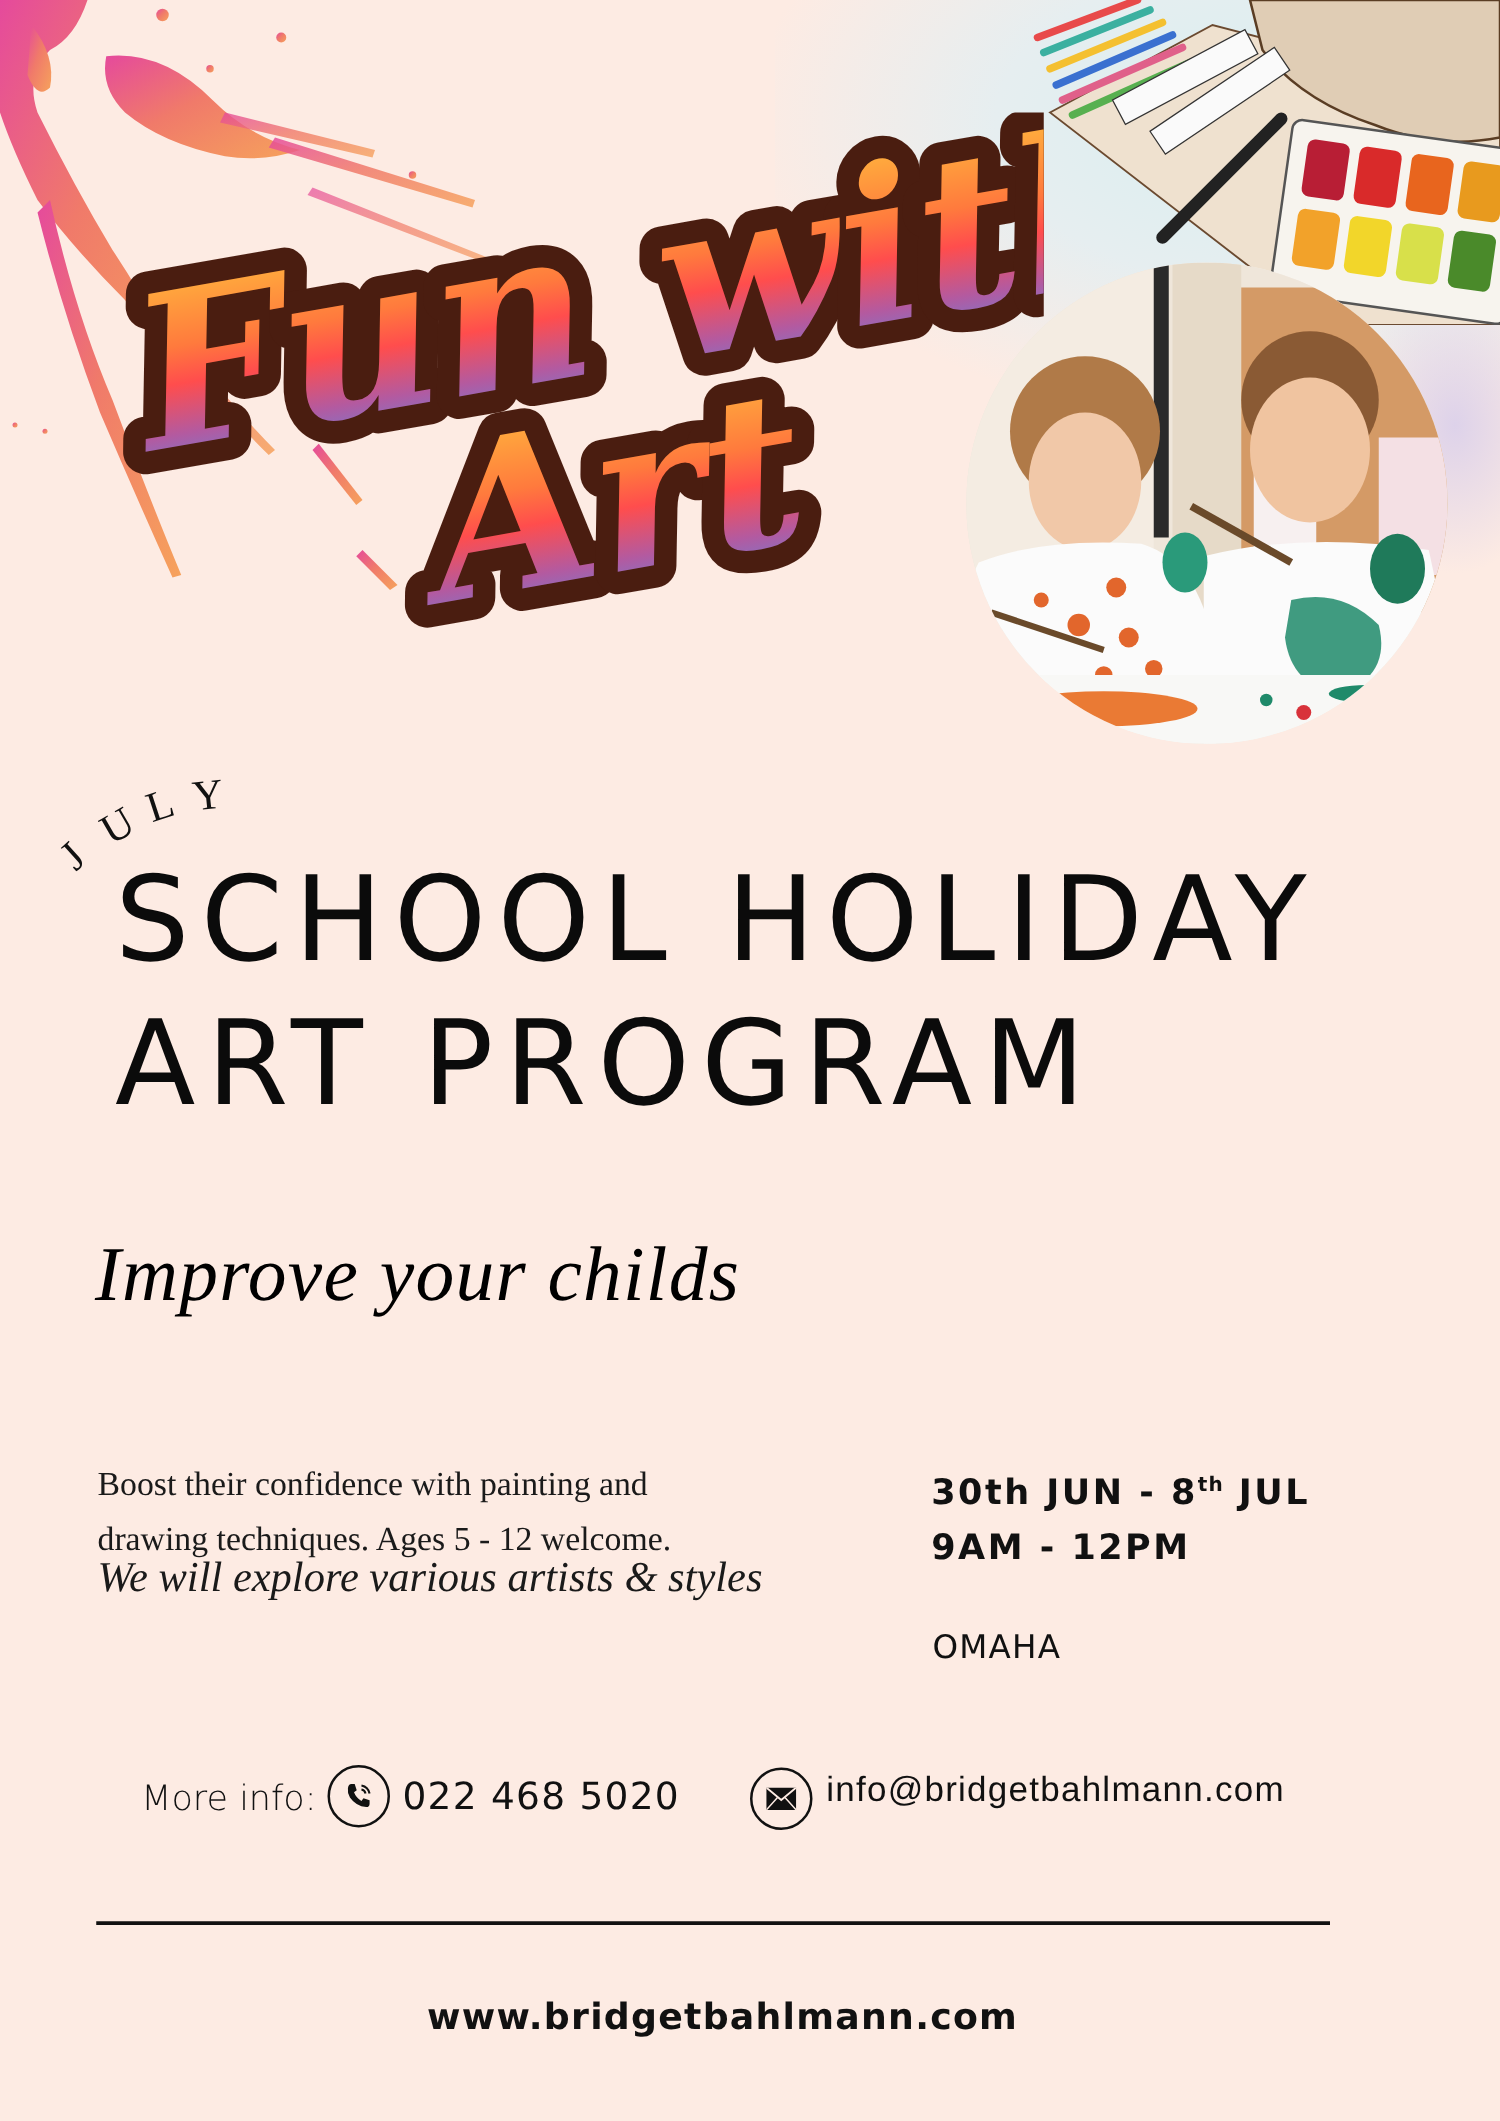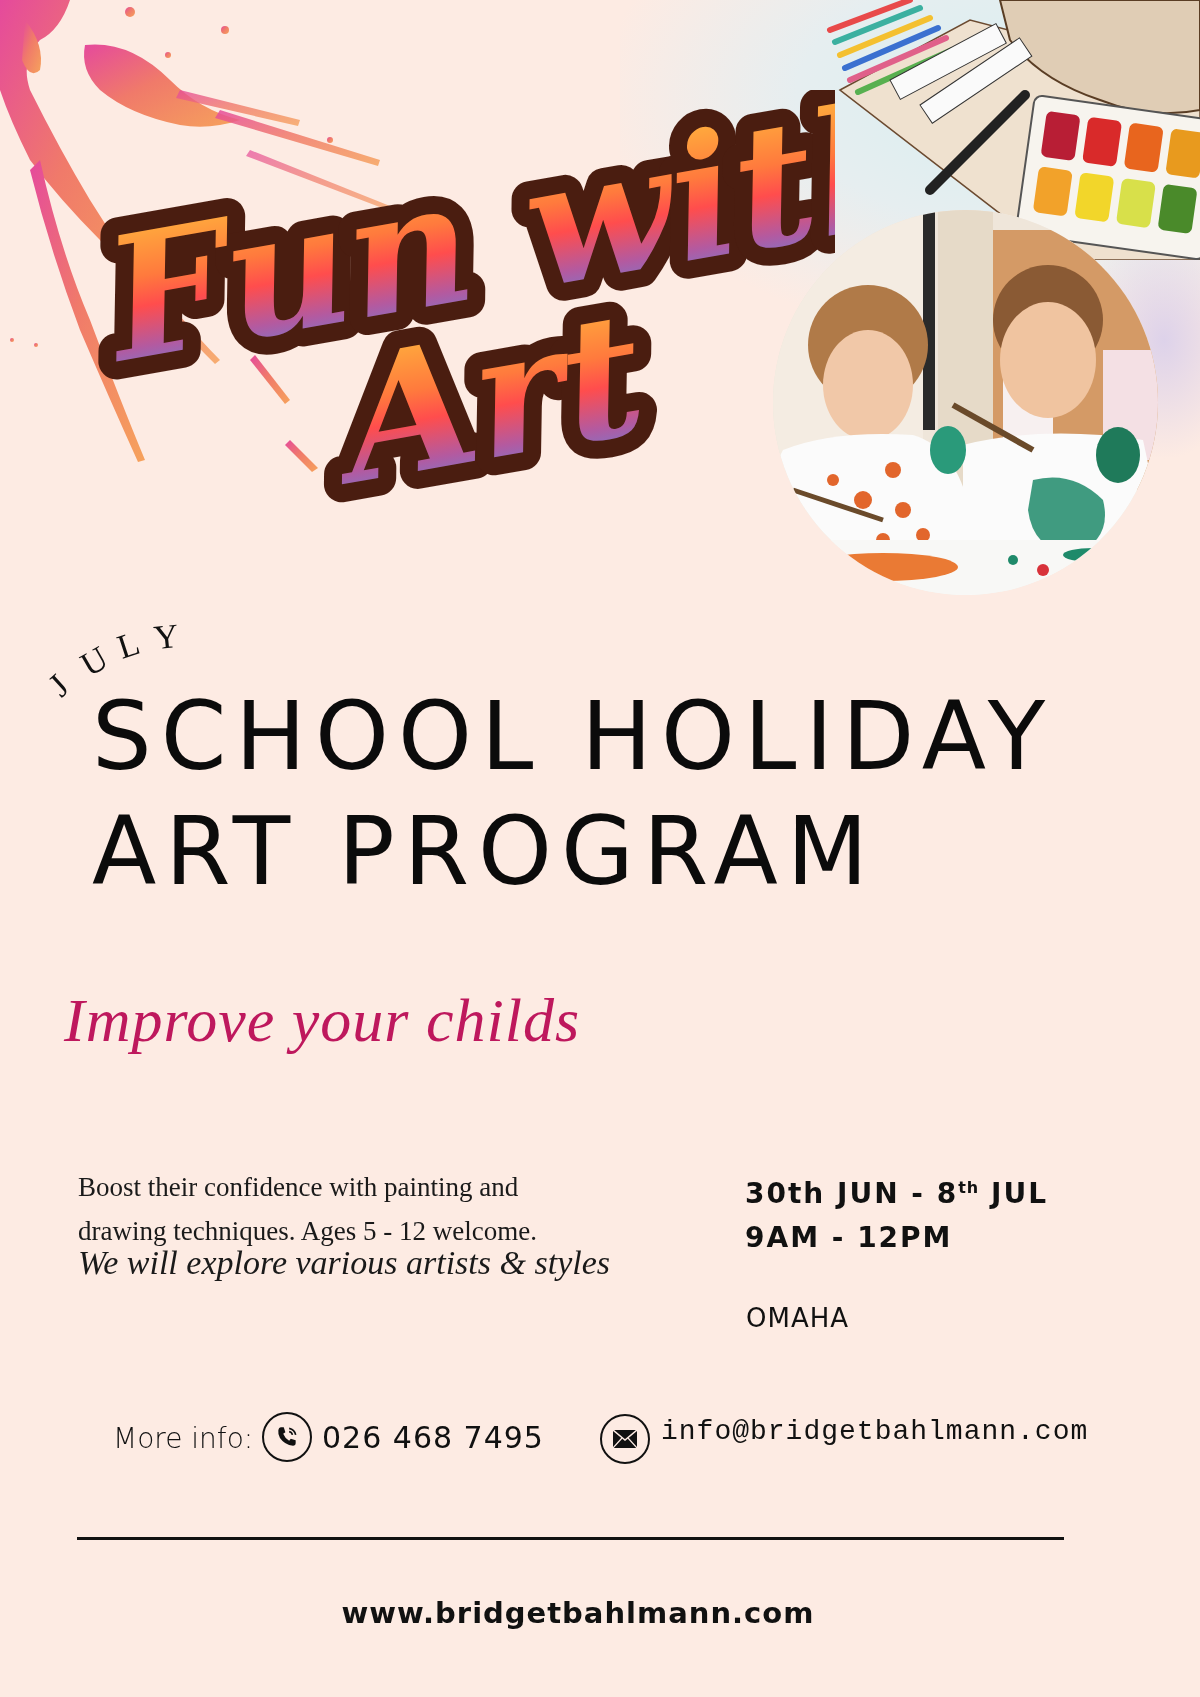--- a/index.html
+++ b/index.html
@@ -20,37 +20,37 @@
   .photo { position:absolute; left:773px; top:210px; width:385px; height:385px; border-radius:50%;
     overflow:hidden; background:#f3ece4; }
 
   .july { position:absolute; left:48px; top:612px; width:160px; height:90px; font-family:"Liberation Serif", serif; }
   .july span { position:absolute; font-size:34px; letter-spacing:2px; color:#111; }
 
   .title { position:absolute; left:92px; font-size:94px; letter-spacing:9px; font-weight:400; color:#0b0b0b; line-height:1; font-family:"DejaVu Sans", sans-serif; }
   .title.l1 { top:690px; }
   .title.l2 { top:805px; }
 
-  .tagline { position:absolute; left:64px; top:980px; font-family:"Liberation Serif", serif; font-style:italic;
-    font-size:62px; line-height:80px; color:#be185d; letter-spacing:1px; }
+  .tagline { position:absolute; left:76px; top:980px; font-family:"Liberation Serif", serif; font-style:italic;
+    font-size:62px; line-height:80px; color:#000000; letter-spacing:1px; }
 
   .body { position:absolute; left:78px; top:1165px; font-family:"Liberation Serif", serif; font-size:27px; line-height:44px; color:#1a1a1a; }
   .dates { position:absolute; left:745px; top:1166px; font-family:"DejaVu Sans", sans-serif; font-weight:bold; font-size:28px; line-height:44px; letter-spacing:2px; color:#111; }
   .dates sup { font-size:16px; letter-spacing:1px; }
 
   .explore { position:absolute; left:78px; top:1244px; font-family:"Liberation Serif", serif; font-style:italic; font-size:34px; color:#1a1a1a; }
   .location { position:absolute; left:746px; top:1303px; font-family:"DejaVu Sans", sans-serif; font-size:26px; letter-spacing:1px; color:#111; }
 
   .contact { position:absolute; top:1410px; left:76px; height:60px; width:1000px; }
   .contact .label { position:absolute; left:0; top:12px; font-size:28px; color:#111; font-family:"DejaVu Sans", sans-serif; font-weight:300;margin-left:37px; }
   .icon-circle { position:absolute; width:50px; height:50px; border:2px solid #111; border-radius:50%; display:flex; align-items:center; justify-content:center; }
   .contact .phone-icon { left:186px; top:2px; }
   .contact .phone { position:absolute; left:246px; top:10px; font-size:30px; letter-spacing:1px; font-family:"DejaVu Sans", sans-serif; color:#111; }
   .contact .mail-icon { left:524px; top:4px; }
-  .contact .email { position:absolute; left:585px; top:6px; font-size:28px; letter-spacing:1px; font-family:Liberation Mono, monospace; color:#111; }
+  .contact .email { position:absolute; left:585px; top:6px; font-size:28px; letter-spacing:1px; font-family:Liberation Sans, sans-serif; color:#111; }
 
   .divider { position:absolute; left:77px; top:1537px; width:987px; height:3px; background:#111; }
   .website { position:absolute; left:0; width:1156px; top:1596px; text-align:center; font-family:"DejaVu Sans", sans-serif; font-weight:bold; font-size:29px; letter-spacing:1px; color:#111; }
 </style>
 </head>
 <body>
 
 <div class="wash"></div>
 <div class="lilac"></div>
 
@@ -200,21 +200,21 @@
 
 <div class="contact">
   <span class="label">More info:</span>
   <span class="icon-circle phone-icon">
     <svg width="26" height="26" viewBox="0 0 24 24">
         <path d="M6.5 3 L9 3 L10.5 7.5 L8.5 9 Q10 13 14 15.5 L15.5 13.5 L20 15 L20 17.5 Q20 20 17.5 20 Q10 19.5 5.5 13 Q3.5 9.5 4 6 Q4.5 3 6.5 3 Z" fill="#111"></path>
         <path d="M14 4 Q19 5 20 10" stroke="#111" stroke-width="1.5" fill="none"></path>
         <path d="M14 7 Q16.5 7.5 17 10" stroke="#111" stroke-width="1.5" fill="none"></path>
       </svg>
   </span>
-  <a class="phone">026 468 7495</a>
+  <a class="phone">022 468 5020</a>
   <span class="icon-circle mail-icon">
     <svg width="24" height="18" viewBox="0 0 24 18">
         <rect x="0" y="0" width="24" height="18" fill="#111"></rect>
         <path d="M0 0 L12 10 L24 0" stroke="#fdebe3" stroke-width="1.5" fill="none"></path>
         <path d="M0 18 L9 8 M24 18 L15 8" stroke="#fdebe3" stroke-width="1.2"></path>
       </svg>
   </span>
   <a class="email">info@bridgetbahlmann.com</a>
 </div>
 

